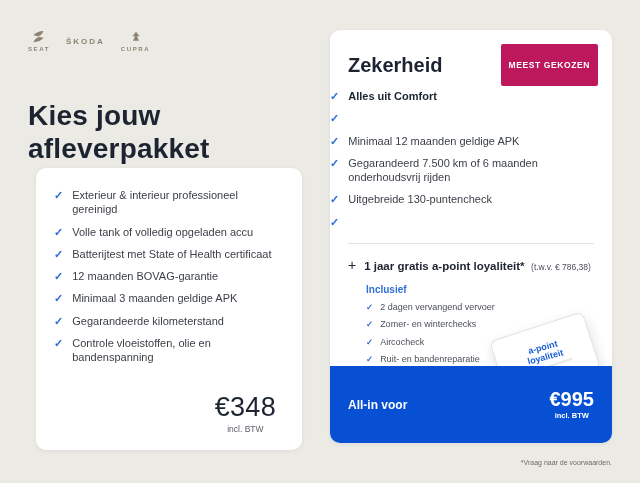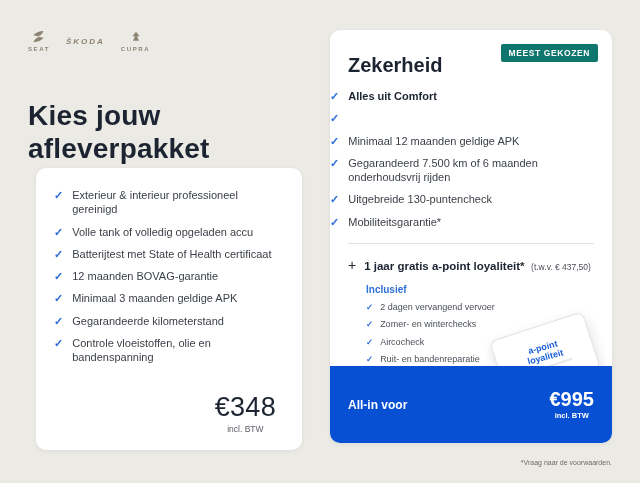--- a/index.html
+++ b/index.html
@@ -6,43 +6,43 @@
   .canvas{
     position:relative;width:640px;height:483px;overflow:hidden;
     background:#eceae5;font-family:"Liberation Sans",sans-serif;
     color:#1c2431;
   }
   
   .brands{position:absolute;left:28px;top:30px;display:flex;align-items:center;gap:16px;color:#8d8373;}
   .brand{display:flex;flex-direction:column;align-items:center;gap:3px;}
   .brand .logo-glyph{display:block;}
   .brand .brand-label{font-size:6px;font-weight:700;letter-spacing:1.6px;color:#8d8373;}
-  .brand.skoda .brand-label{font-size:8px;letter-spacing:2px;font-style:italic;}
+  .brand.skoda .brand-label{font-size:8px;letter-spacing:2px;}
   
   .heading{position:absolute;left:28px;top:80px;width:235px;font-size:28px;line-height:1.18;
     font-weight:600;color:#1c2431;letter-spacing:0.2px;}
   
   .card{background:#fff;border-radius:10px;box-shadow:0 1px 4px rgba(30,30,30,0.07);box-sizing:border-box;}
   .card-comfort{position:absolute;left:36px;top:168px;width:266px;height:282px;padding:20px 18px;}
   .card-zeker{position:absolute;left:330px;top:30px;width:282px;height:413px;}
   .card-title{font-size:20px;font-weight:700;color:#1c2431;margin:0 0 14px 0;}
   .zeker-title{margin:24px 18px 12px 18px;}
   
   ul.features{list-style:none;margin:0;padding:0;display:flex;flex-direction:column;gap:8px;}
   ul.features li{display:flex;gap:9px;font-size:11px;color:#3a3f47;line-height:1.3;align-items:flex-start;}
   .check{color:#2f6fd8;font-weight:700;font-size:11px;flex:0 0 auto;}
   .zeker-features{padding:0 18px;}
   .zeker-features li:first-child .ft{font-weight:700;color:#1c2431;}
   
   .comfort-price{position:absolute;right:26px;bottom:16px;text-align:center;}
   .comfort-price .value{font-size:27px;font-weight:500;color:#1c2431;letter-spacing:0.3px;}
   .comfort-price .note{font-size:8.5px;color:#5b6068;margin-top:1px;}
   
-  .badge{position:absolute;top:14px;right:14px;background:#0f766e;color:#fff;
-    font-size:8.5px;font-weight:700;letter-spacing:0.6px;padding:4px 8px;border-radius:2px;}
+  .badge{position:absolute;top:14px;right:14px;background:#be185d;color:#fff;
+    font-size:8.5px;font-weight:700;letter-spacing:0.6px;padding:16px 8px;border-radius:2px;}
   
   .divider{border:none;border-top:1px solid #e4e3df;margin:14px 18px 12px 18px;}
   .loyalty-row{display:flex;align-items:baseline;gap:8px;padding:0 18px;}
   .plus{font-size:14px;font-weight:400;color:#1c2431;flex:0 0 auto;}
   .loyalty-label{font-size:11.5px;font-weight:700;color:#1c2431;}
   .loyalty-value{font-size:8.5px;color:#4a4f57;margin-left:2px;}
   .inclusief{margin:10px 0 7px 36px;font-size:10px;font-weight:600;color:#2f6fd8;}
   ul.sub-features{list-style:none;margin:0 0 0 36px;padding:0;display:flex;flex-direction:column;gap:6px;width:140px;}
   ul.sub-features li{display:flex;gap:7px;font-size:9px;color:#4a4f57;line-height:1.25;align-items:flex-start;}
   ul.sub-features .check{font-size:8.5px;}
@@ -146,31 +146,30 @@
         <li>
         <span class="check">✓</span>
         <span class="ft">Gegarandeerd 7.500 km of 6 maanden onderhoudsvrij rijden</span>
       </li>
         <li>
         <span class="check">✓</span>
         <span class="ft">Uitgebreide 130-puntencheck</span>
       </li>
         <li>
         <span class="check">✓</span>
-        <span class="ft">Mobiliteitsgarantie*</span>
       </li>
       </ul>
 
     <hr class="divider">
 
     <div class="loyalty-row">
       <span class="plus">+</span>
       <span>
         <span class="loyalty-label">1 jaar gratis a-point loyaliteit*</span>
-        <span class="loyalty-value">(t.w.v. € 437,50)</span>
+        <span class="loyalty-value">(t.w.v. € 786,38)</span>
       </span>
     </div>
 
     <div class="inclusief">Inclusief</div>
 
     <ul class="sub-features">
         <li>
         <span class="check">✓</span>
         <span class="ft">2 dagen vervangend vervoer</span>
       </li>

